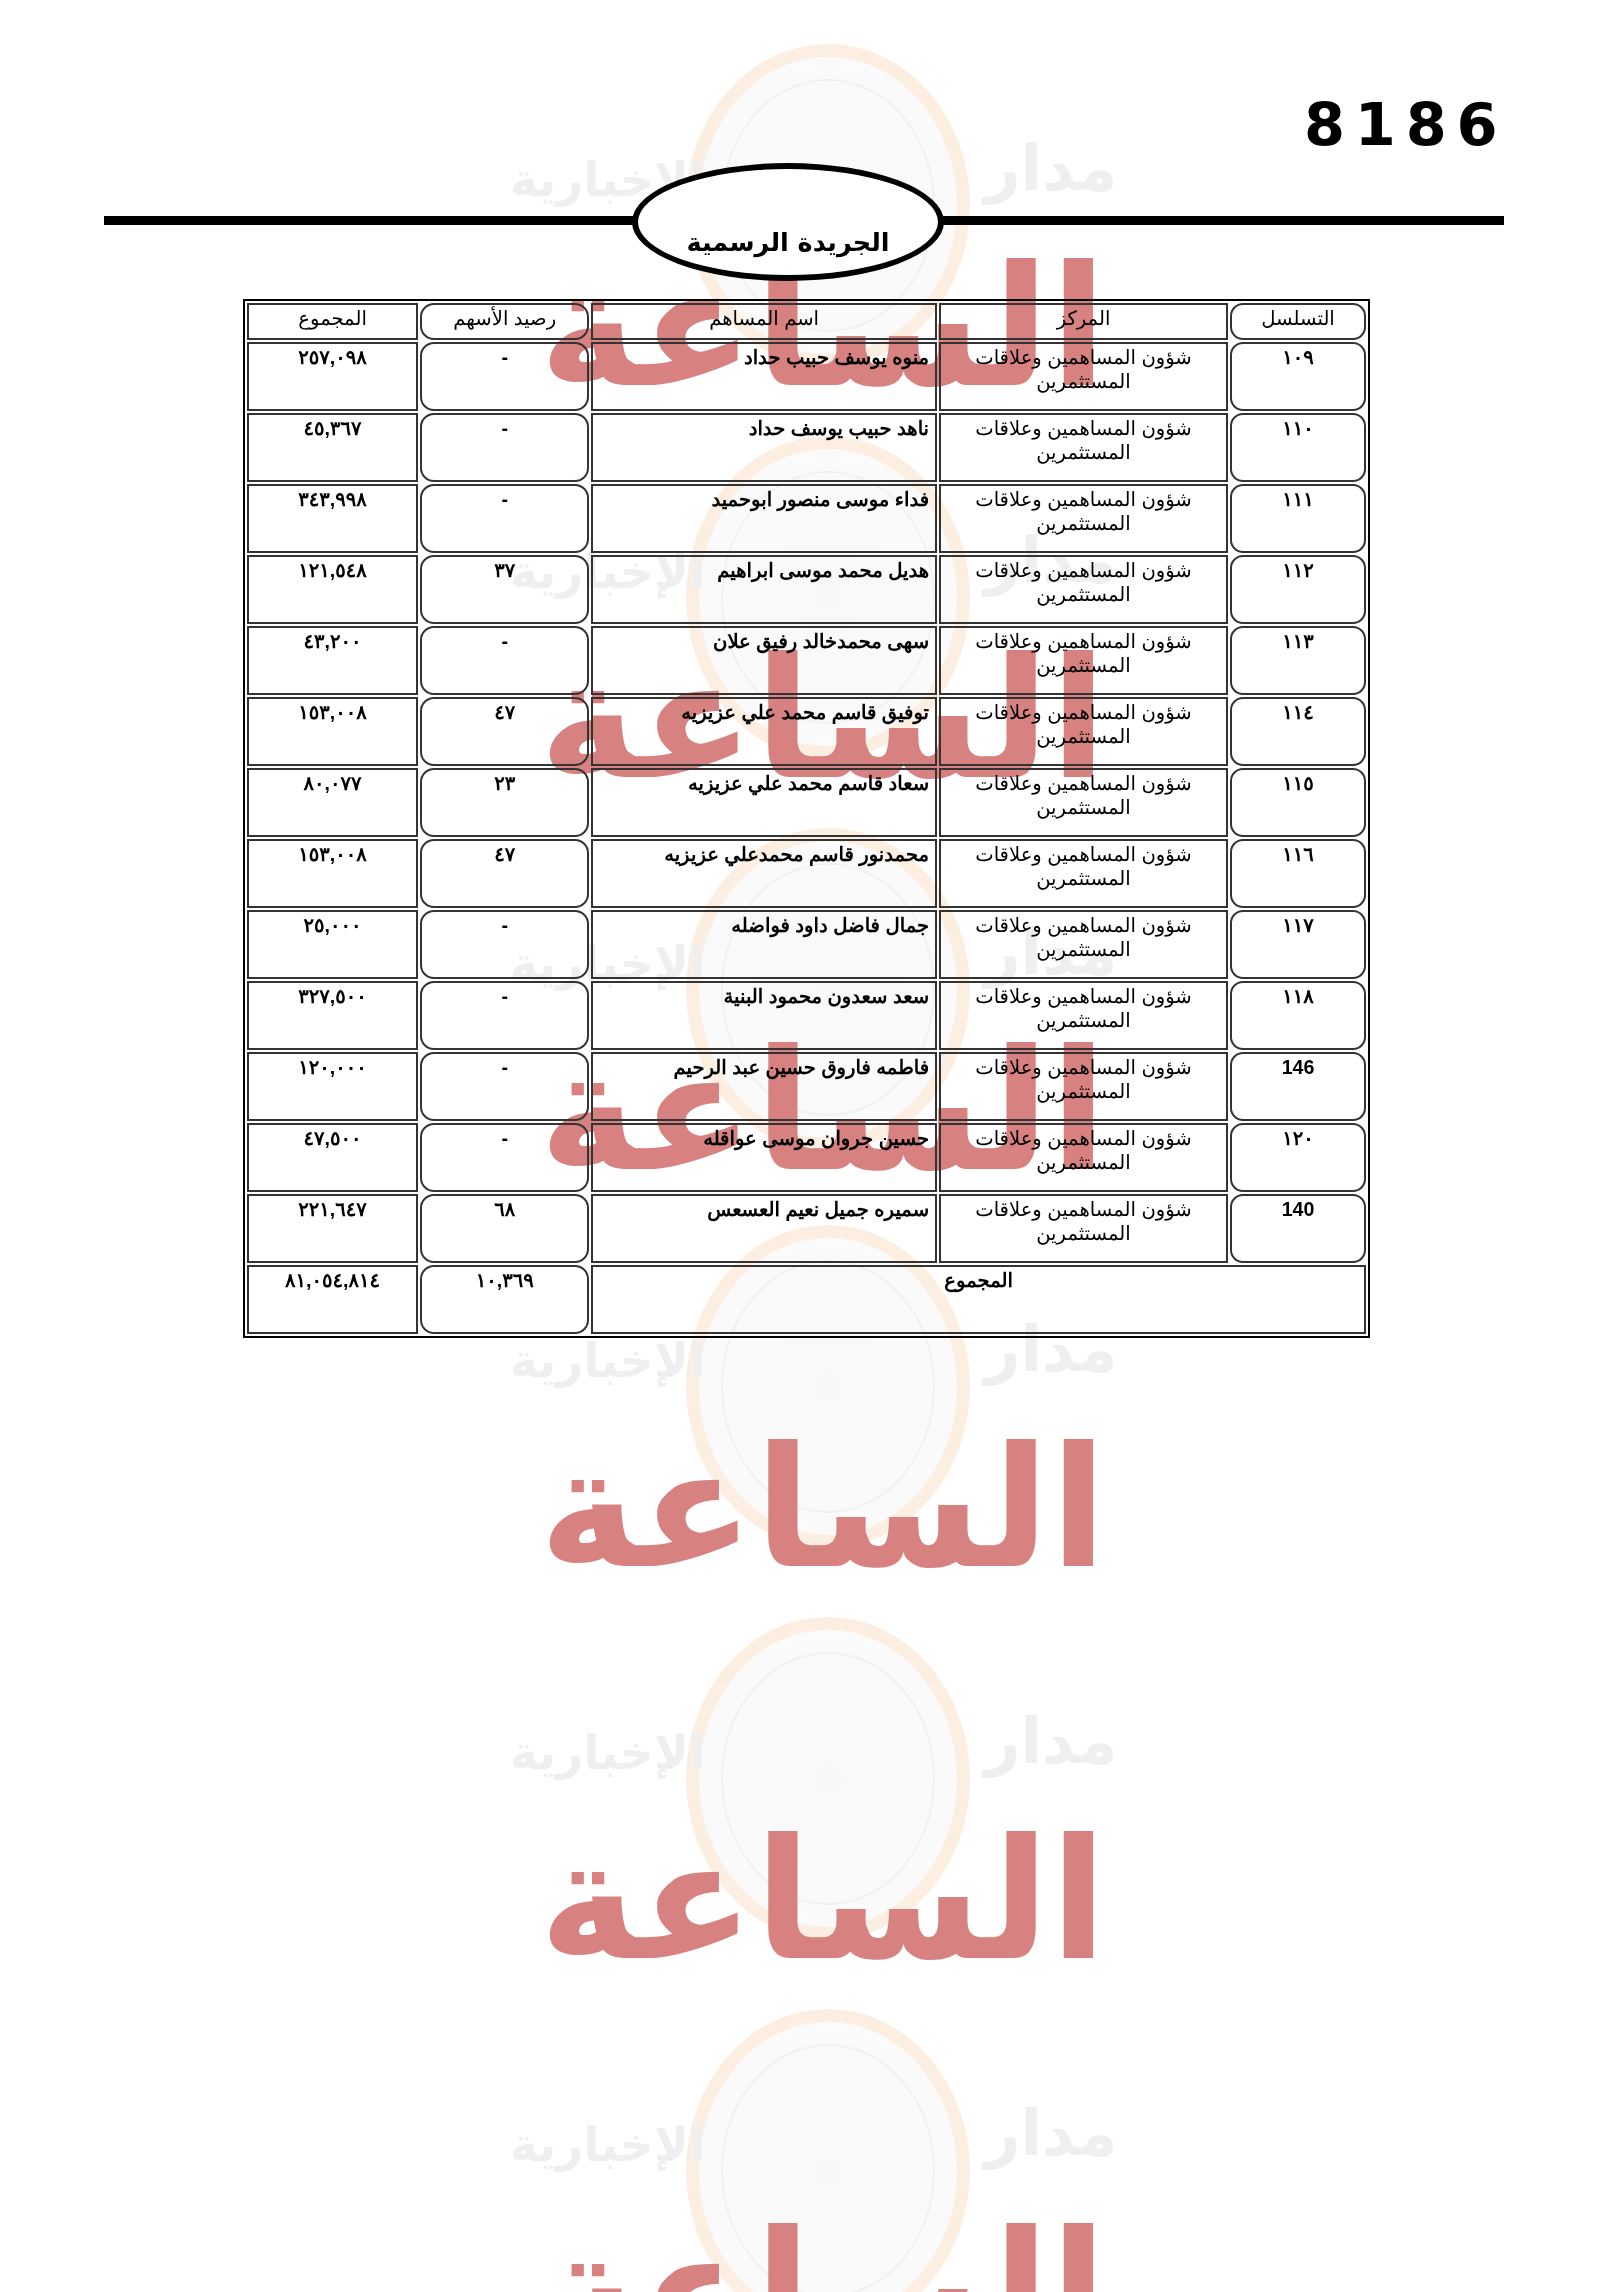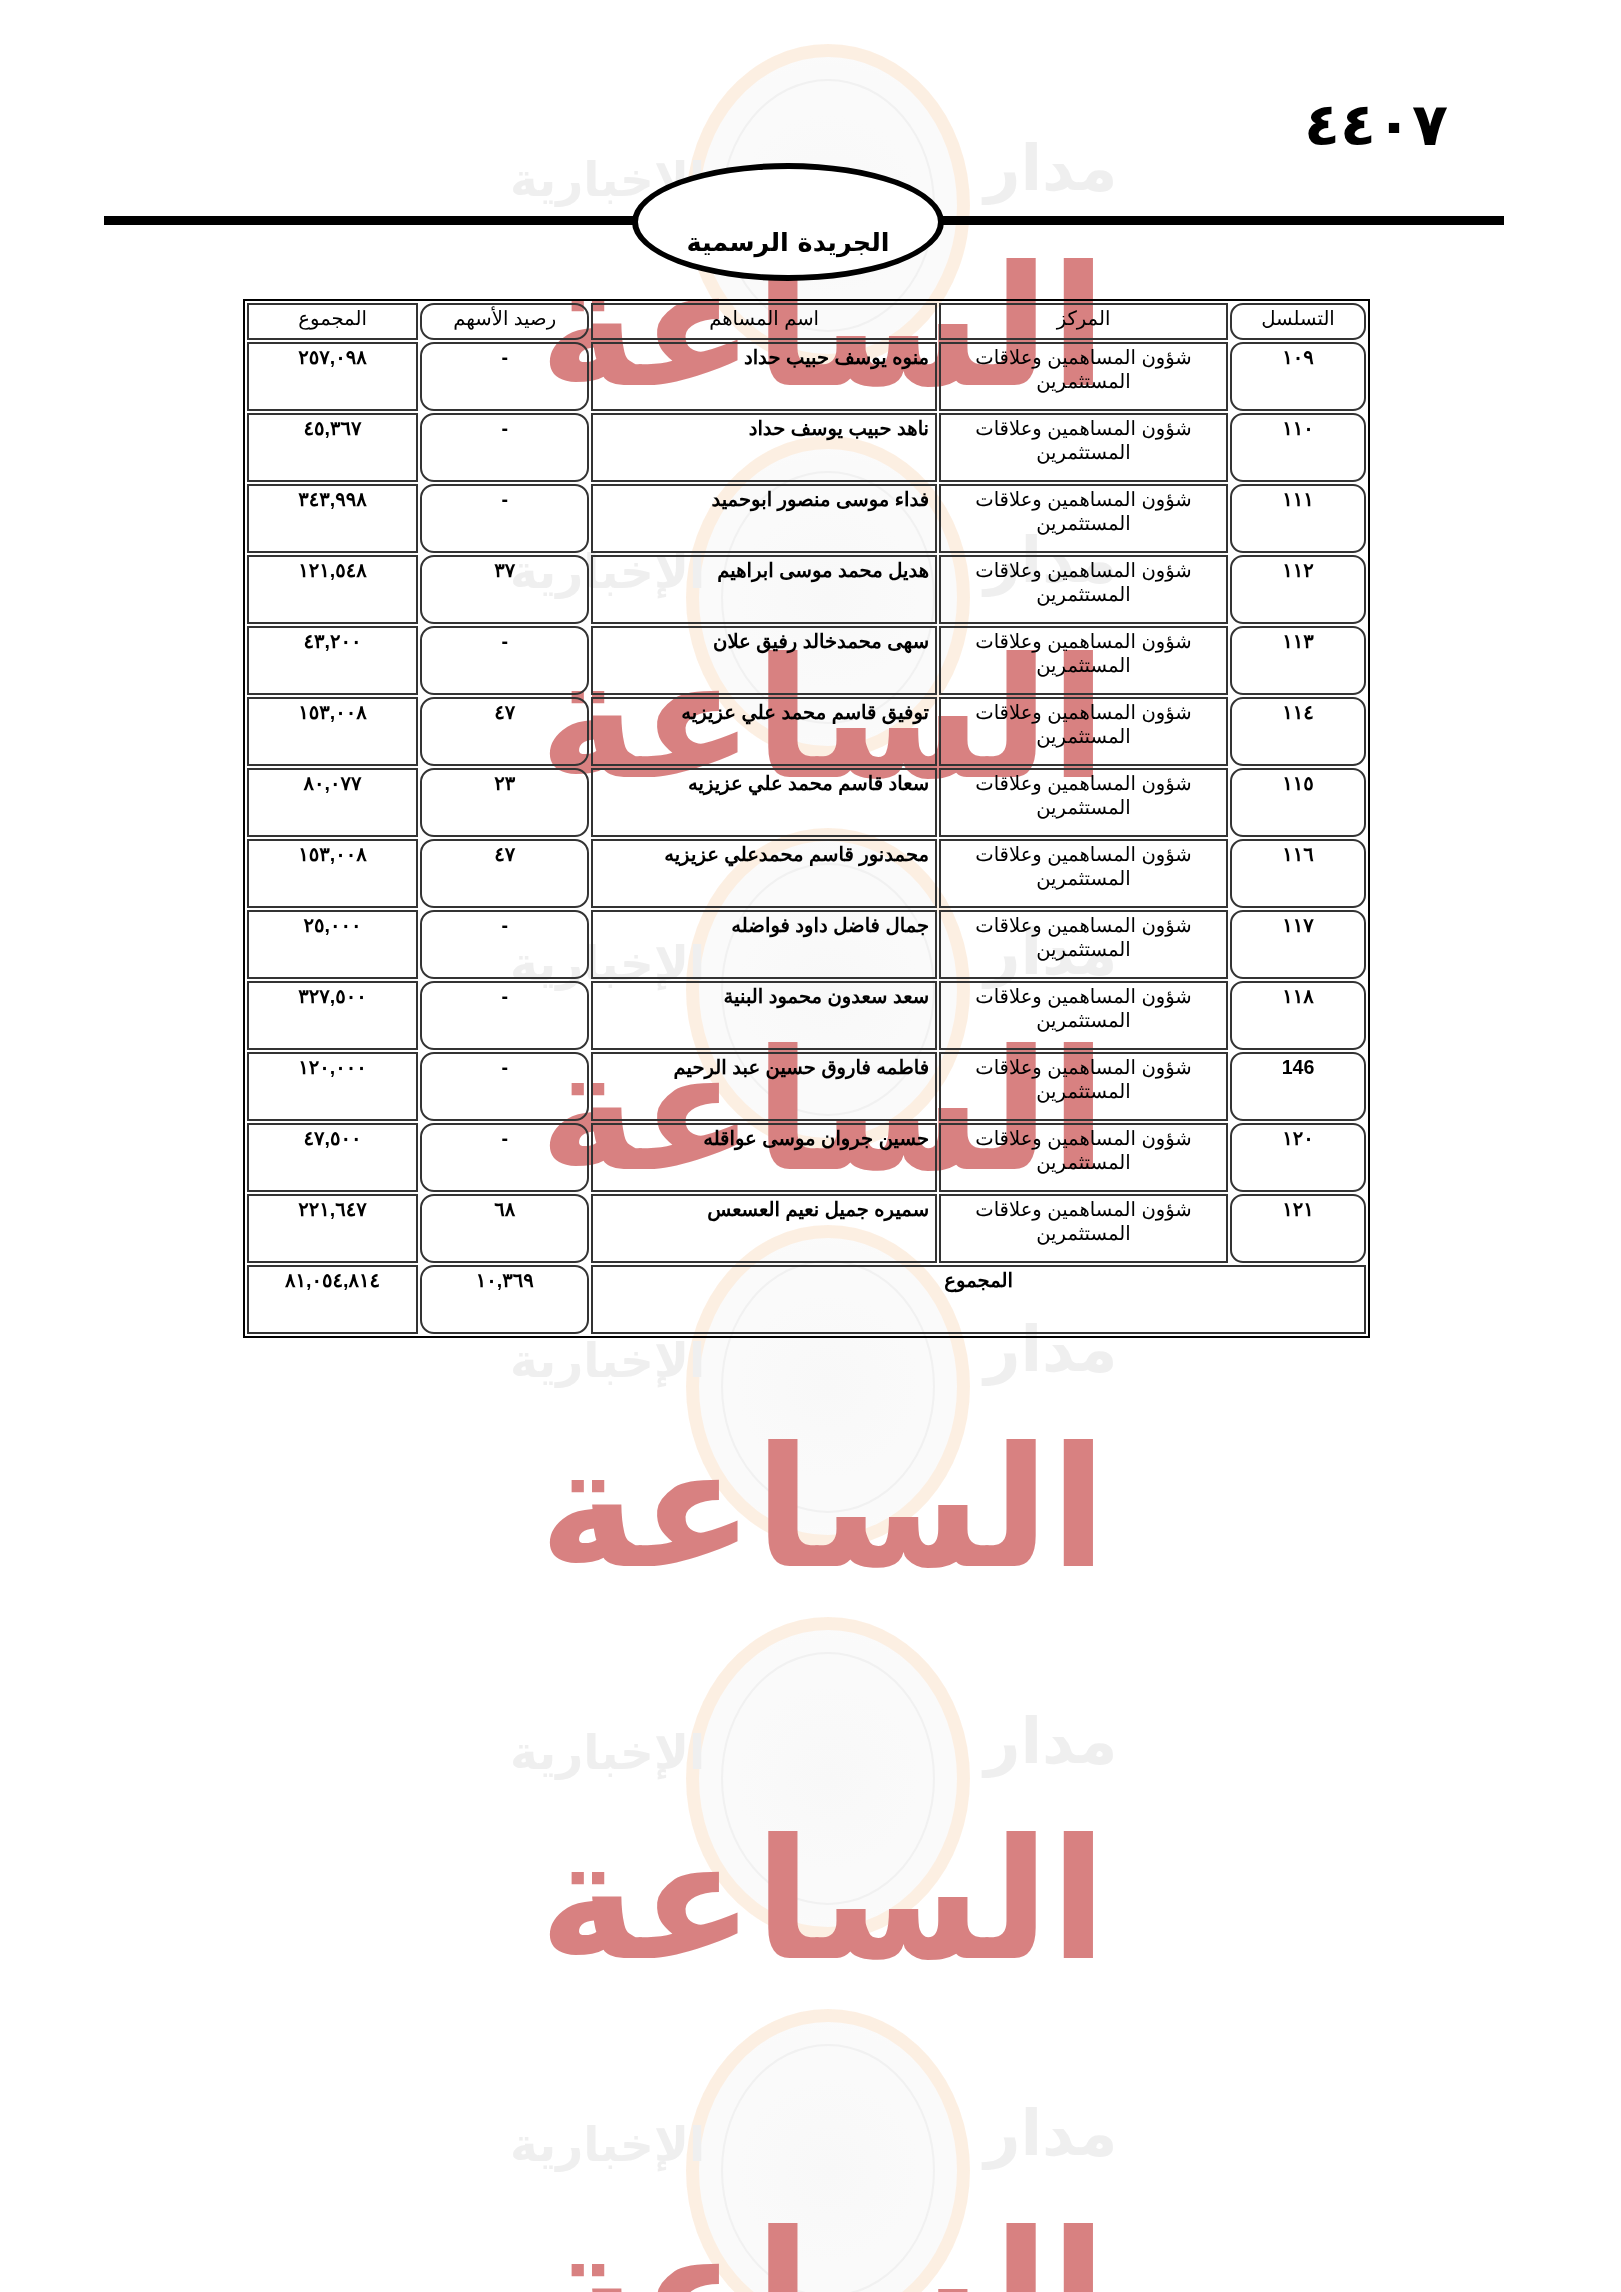--- a/index.html
+++ b/index.html
@@ -65,21 +65,21 @@
   <div class="w2">مدار</div>
   <div class="w3">الساعة</div>
 </div>
 <div class="wm" style="top:2009px">
   <div class="clock"></div>
   <div class="w1">الإخبارية</div>
   <div class="w2">مدار</div>
   <div class="w3">الساعة</div>
 </div>
 
-<div class="page-number">٤٤٠٧</div>
+<div class="page-number">8186</div>
 
 <div class="header-line"></div>
 <div class="header-oval">
   <span class="header-title">الجريدة الرسمية</span>
 </div>
 
 <table class="shares">
   <thead>
     <tr>
       <th class="c-seq">التسلسل</th>
@@ -168,21 +168,21 @@
       <td class="c-total">١٢٠,٠٠٠</td>
     </tr>
     <tr>
       <td class="c-seq">١٢٠</td>
       <td class="c-center">شؤون المساهمين وعلاقات المستثمرين</td>
       <td class="c-name">حسين جروان موسى عواقله</td>
       <td class="c-bal">-</td>
       <td class="c-total">٤٧,٥٠٠</td>
     </tr>
     <tr>
-      <td class="c-seq">١٢١</td>
+      <td class="c-seq">140</td>
       <td class="c-center">شؤون المساهمين وعلاقات المستثمرين</td>
       <td class="c-name">سميره جميل نعيم العسعس</td>
       <td class="c-bal">٦٨</td>
       <td class="c-total">٢٢١,٦٤٧</td>
     </tr>
     <tr class="sum">
       <td colspan="3" style="text-align:center; font-weight:bold;">المجموع</td>
       <td class="c-bal">١٠,٣٦٩</td>
       <td class="c-total">٨١,٠٥٤,٨١٤</td>
     </tr>

